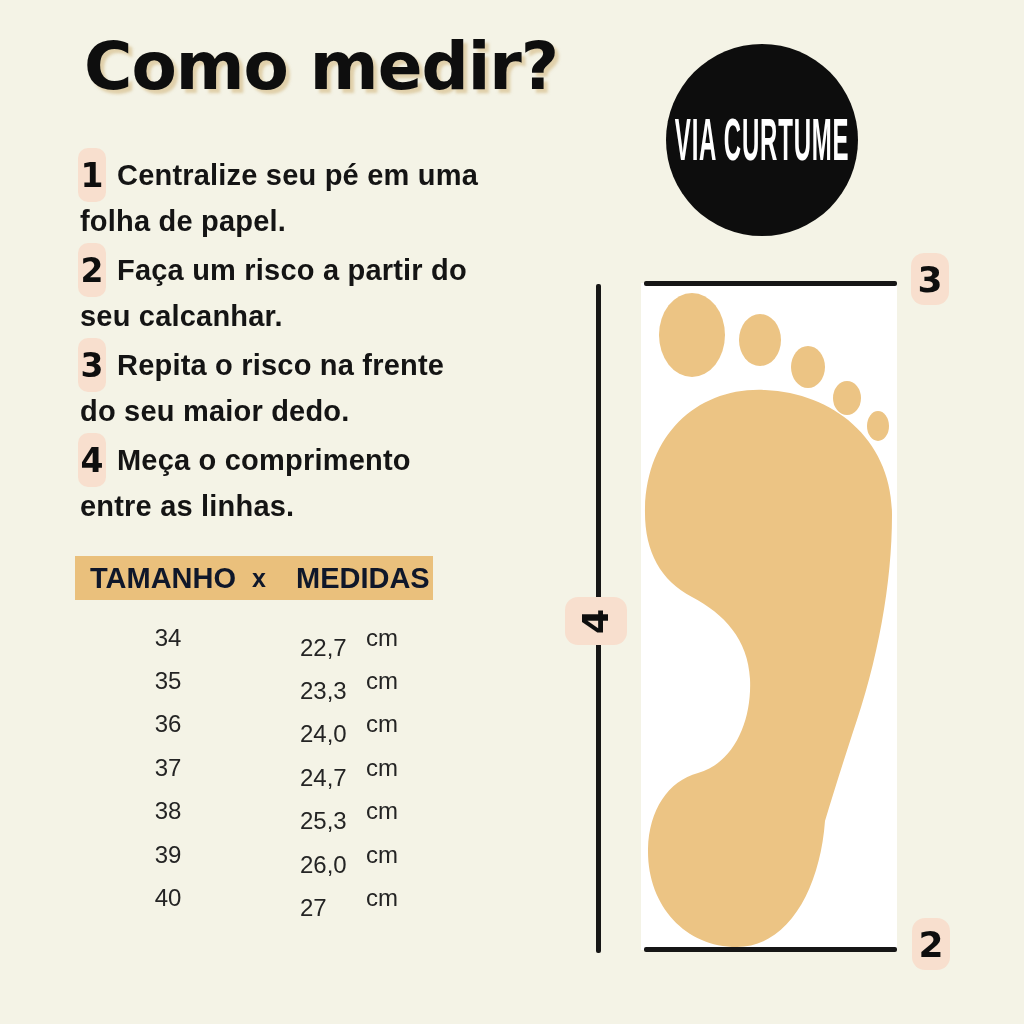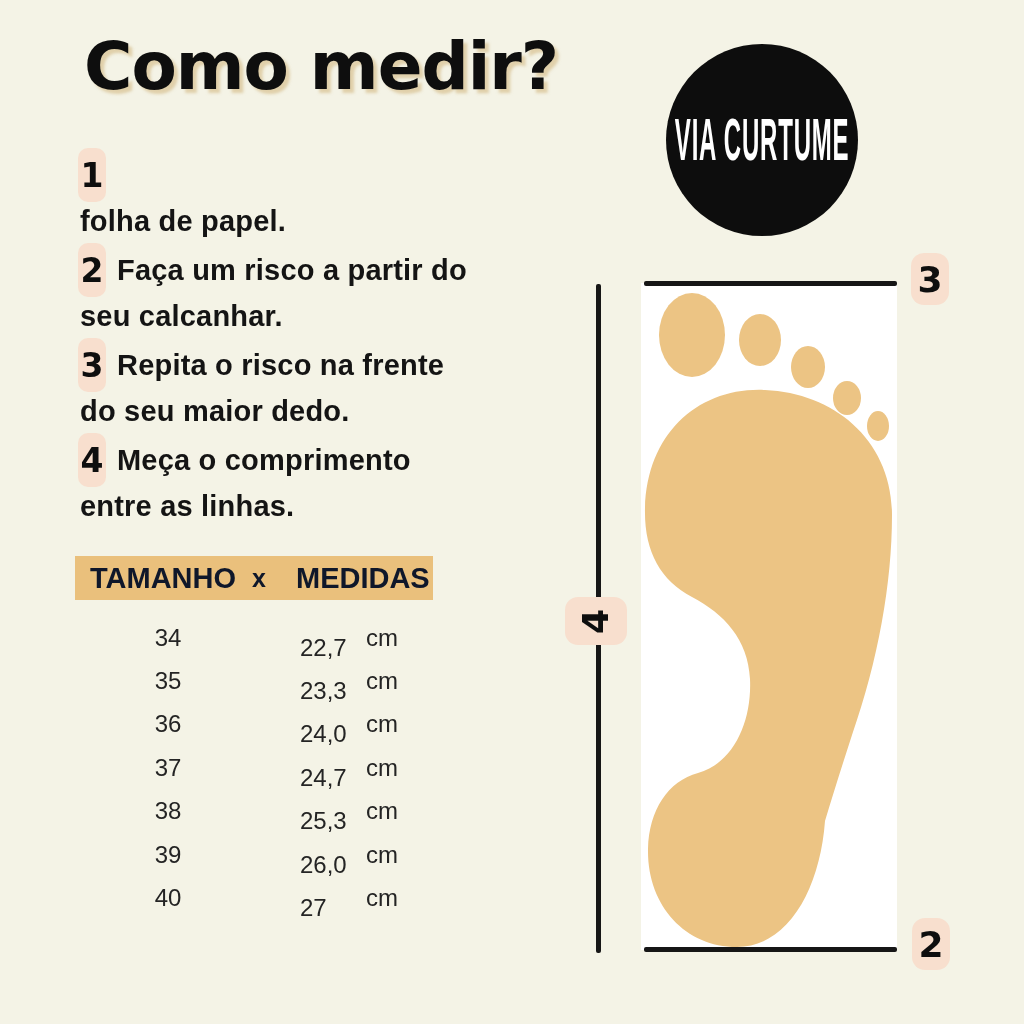--- a/index.html
+++ b/index.html
@@ -94,20 +94,21 @@
 
   <div class="logo">
     <div class="logo-text">VIA CURTUME</div>
   </div>
 
   <div class="steps">
 
     <div class="step">
       <div class="step-row">
         <span class="badge-num">1</span>
+        <span class="step-text">Centralize seu pé em uma</span>
       </div>
       <div class="step-text step-line2">folha de papel.</div>
     </div>
 
     <div class="step">
       <div class="step-row">
         <span class="badge-num">2</span>
         <span class="step-text">Faça um risco a partir do</span>
       </div>
       <div class="step-text step-line2">seu calcanhar.</div>

